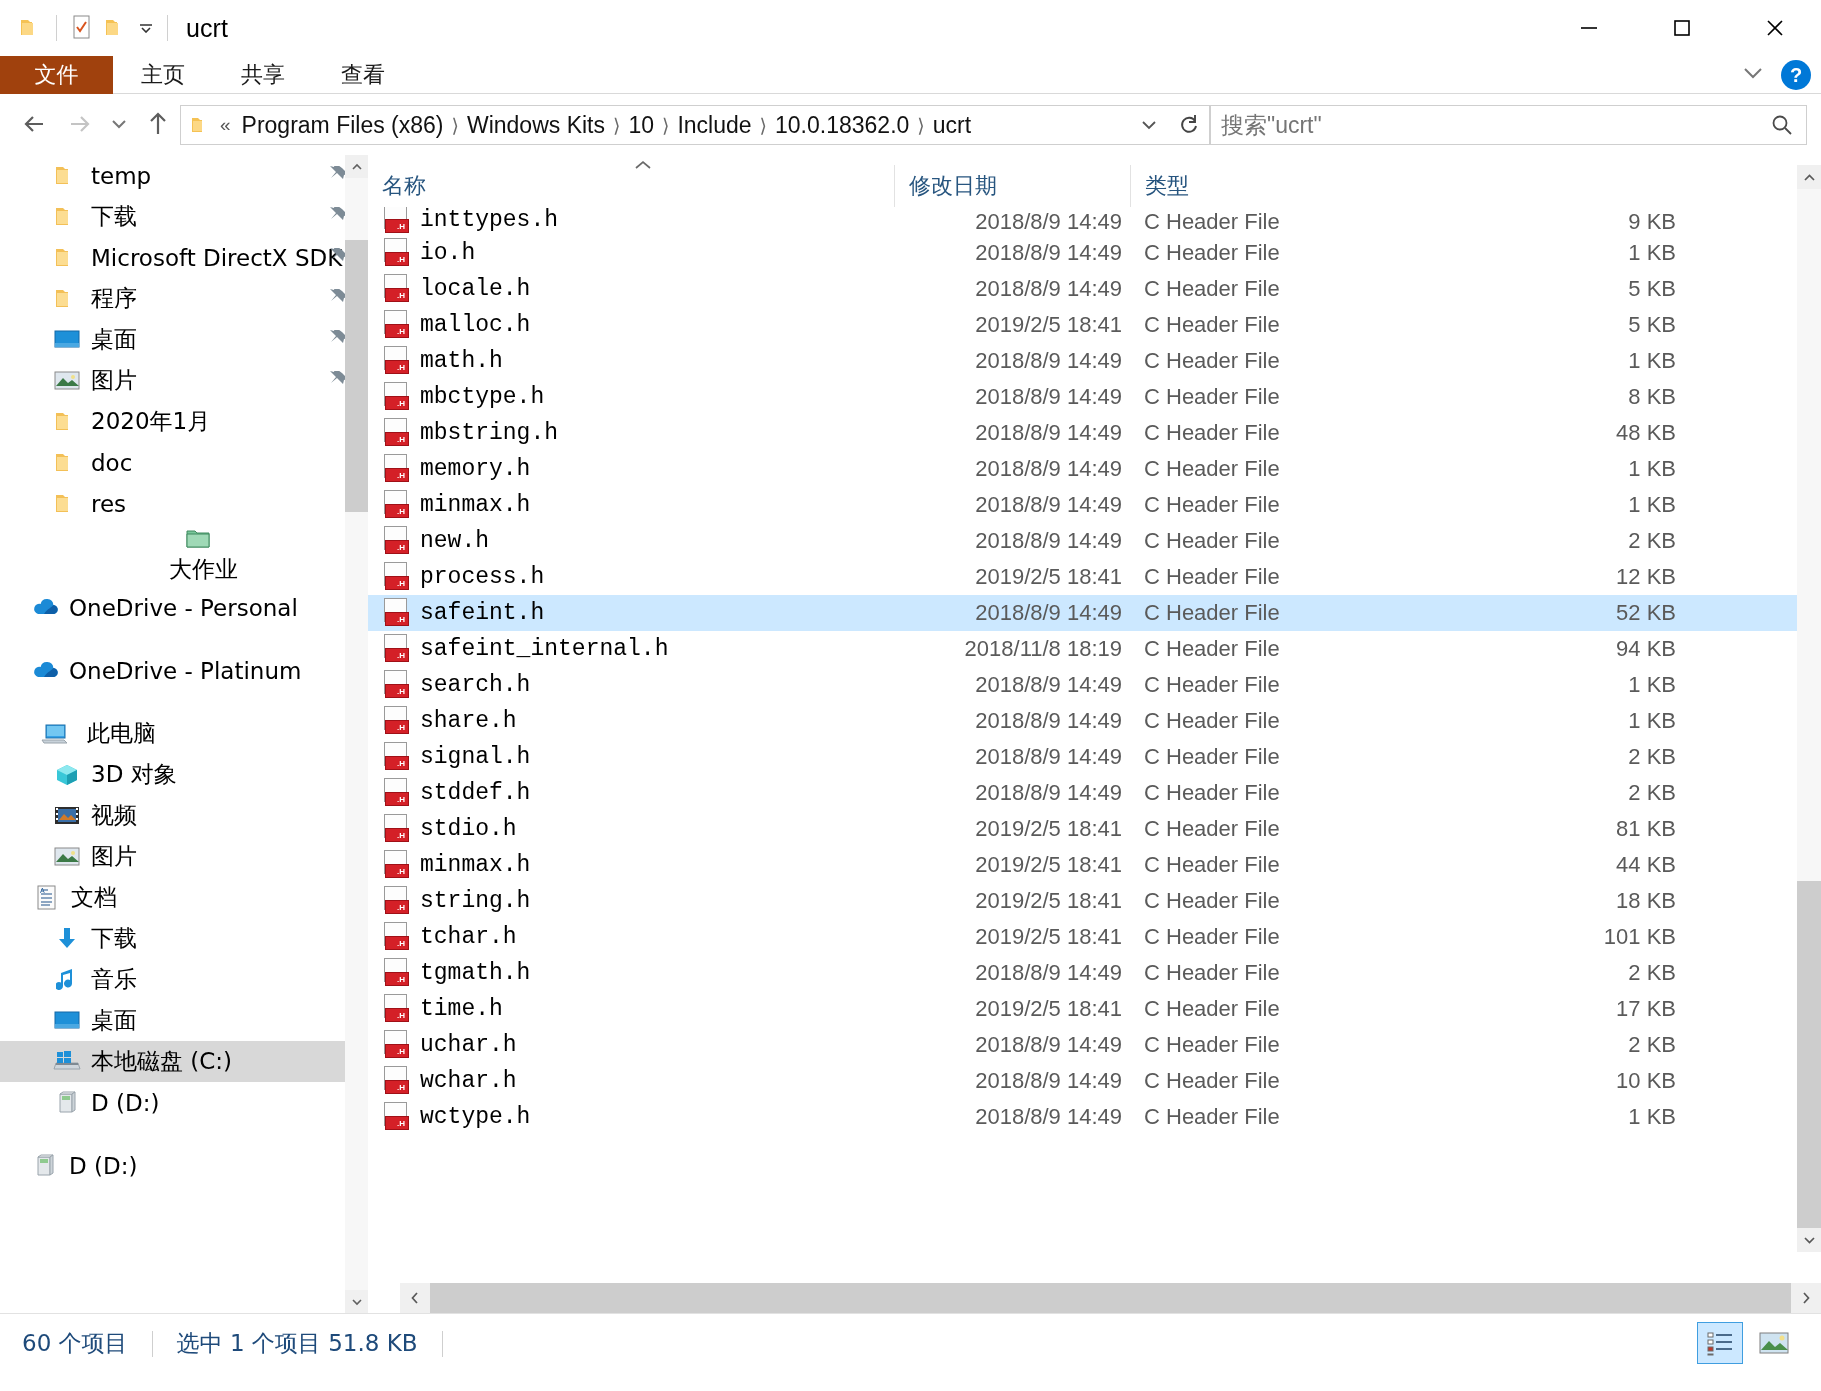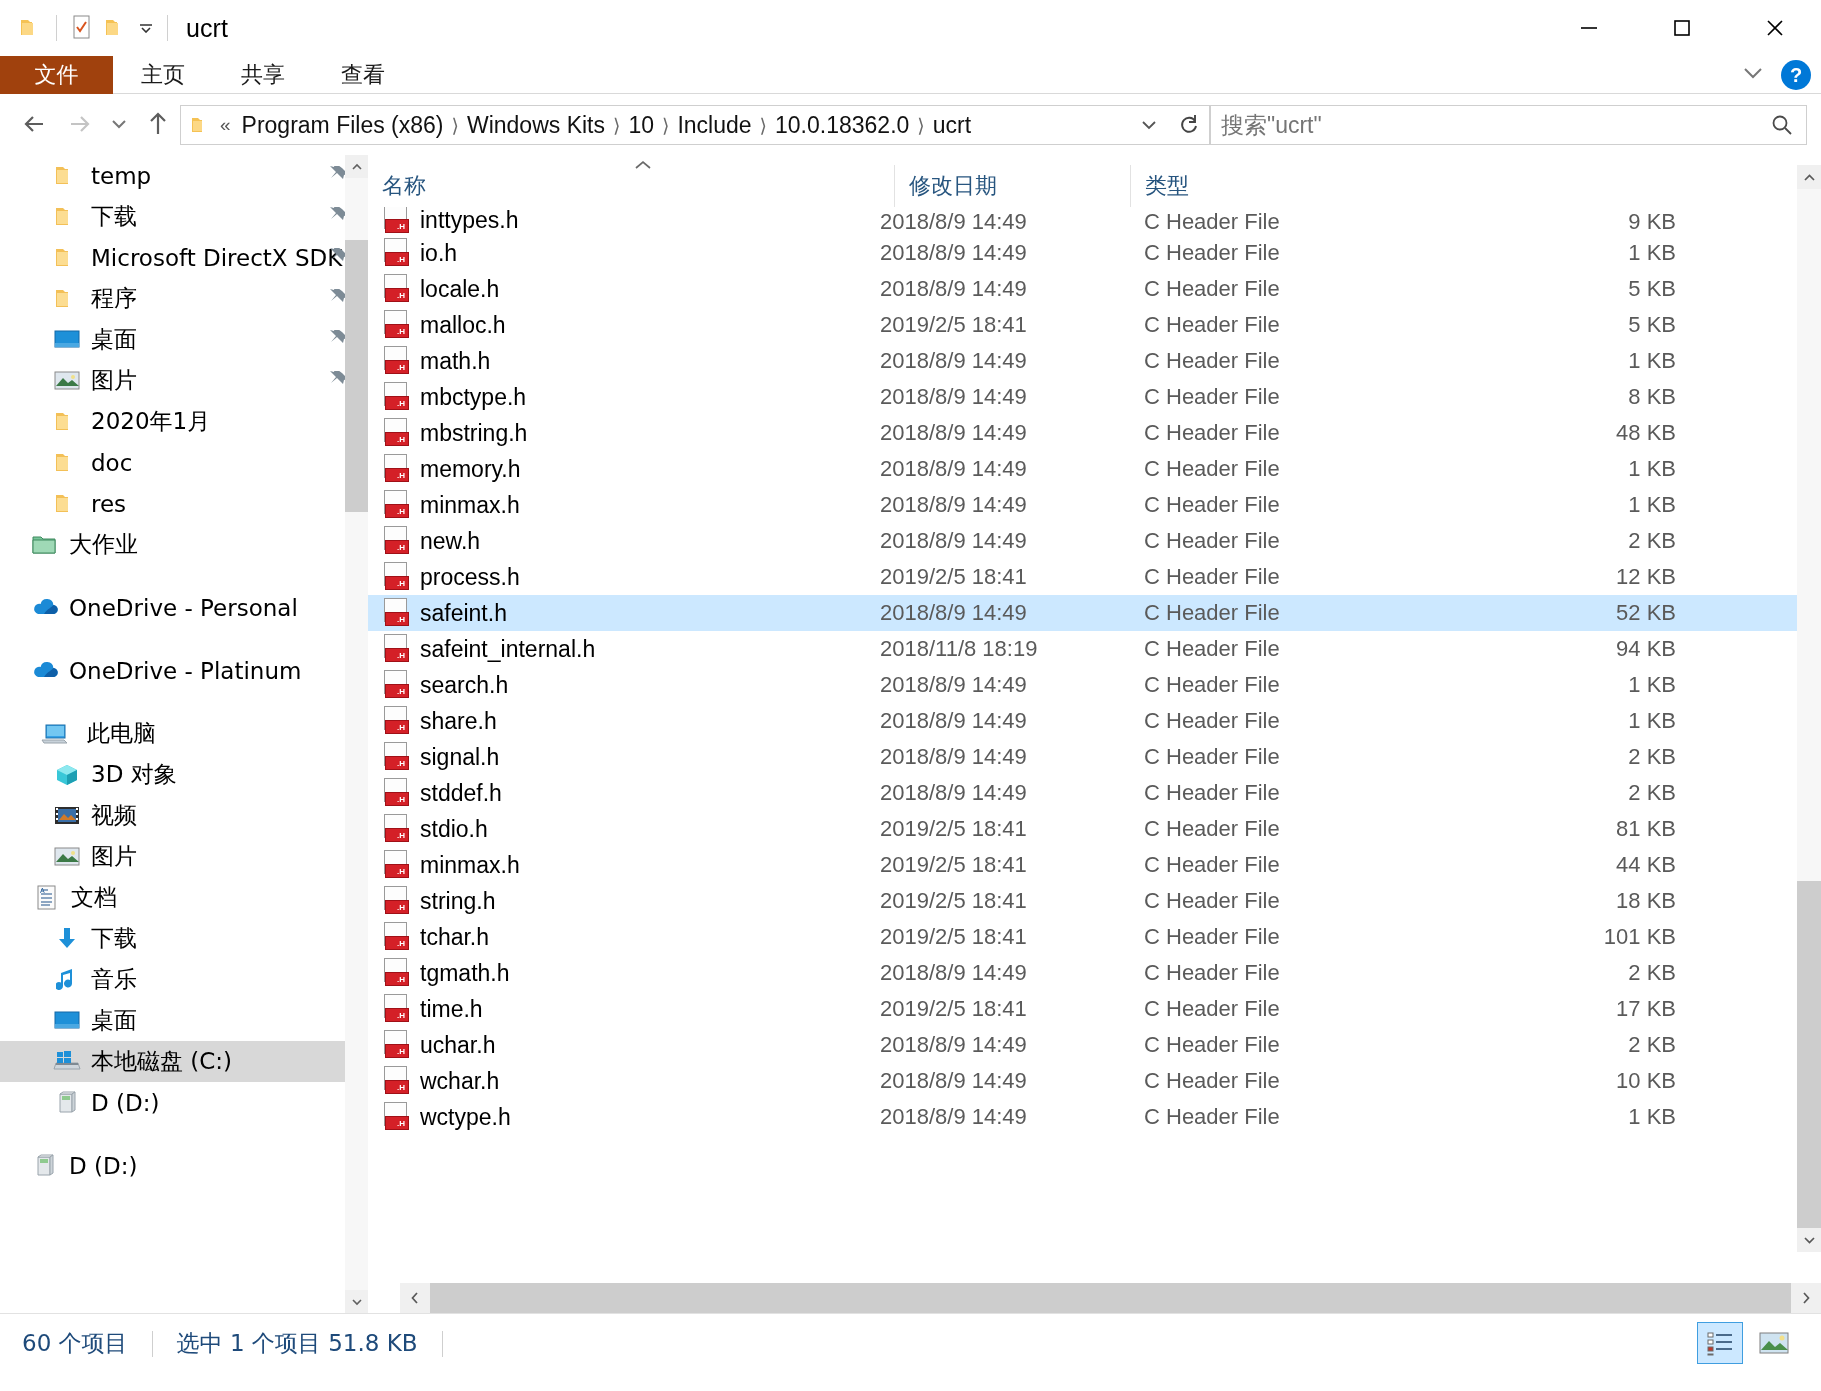--- a/index.html
+++ b/index.html
@@ -143,26 +143,26 @@
   .colh:first-child { border-left:none; }
 
   .rows {
     position:absolute; left:0; top:52px; width:1429px; height:1045px; overflow:hidden;
   }
   .frow {
     position:relative; height:36px; display:flex; align-items:center;
   }
   .frow.selected { background:#cce8ff; }
   .c-name { width:512px; display:flex; align-items:center; padding-left:14px; }
-  .c-date { width:250px; padding-right:8px; }
+  .c-date { width:250px; text-align:right; padding-right:8px; }
   .c-type { width:236px; text-align:left; padding-left:14px; }
   .c-size { width:335px; text-align:right; padding-right:25px; }
   .fname {
     font-size:23px; color:#000; margin-left:10px;
-    font-family:Liberation Sans, sans-serif;
+    font-family:Liberation Mono, monospace;
   }
   .fmeta {
     font-size:22px; color:#5a5a5a;
     font-family:"Liberation Sans","DejaVu Sans",sans-serif;
   }
 
   
   .hico { position:relative; width:28px; height:30px; flex:0 0 28px; }
   .hico .page {
     position:absolute; left:2px; top:0px; width:23px; height:24px;
@@ -456,21 +456,21 @@
           </div>
           <div class="nav-item" style="padding-left: 52px;">
             <span class="nav-ico">
               <svg width="26" height="24" viewBox="0 0 26 24">
                 <path d="M2 3h7l2 2h3v15H2z" fill="#f3c057"></path>
                 <path d="M3 6h11v13H3z" fill="#fcdd92"></path>
               </svg>
             </span>
             <span class="nav-label">res</span>
           </div>
-          <div class="nav-item" style="padding-left: 30px;">
+          <div class="nav-item" style="padding-left: 30px; flex-direction: column;">
             <span class="nav-ico">
               <svg width="28" height="24" viewBox="0 0 28 24">
                 <path d="M2 4h8l2 2h12v14H2z" fill="#78c69a" stroke="#3f8a5e"></path>
                 <path d="M2 7h22v13H2z" fill="#9fd9b6" stroke="#3f8a5e"></path>
               </svg>
             </span>
             <span class="nav-label">大作业</span>
           </div>
           <div class="nav-spacer"></div>
           <div class="nav-item" style="padding-left: 30px;">

